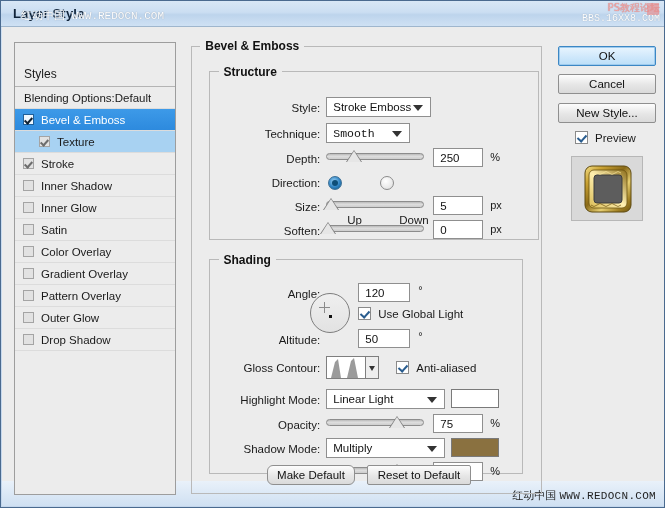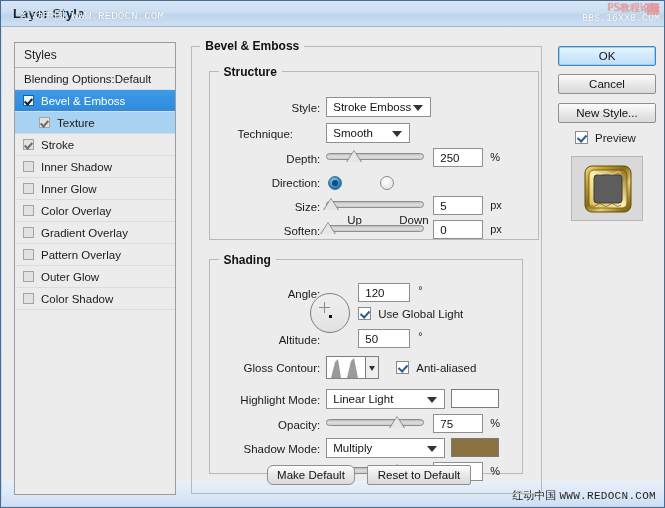--- a/index.html
+++ b/index.html
@@ -67,21 +67,21 @@
   .wm-br .en{font-family:"Liberation Mono", monospace;letter-spacing:.3px;}
 
   
   .styles-panel{
     position:absolute;left:13px;top:41px;width:162px;height:453px;
     background:#ececec;border:1px solid #9d9d9d;box-sizing:border-box;
   }
   .styles-head{
     height:25px;line-height:25px;padding-left:9px;
     border-bottom:1px solid #b4b4b4;font-size:12px;color:#1a1a1a;
-    background:#ececec;box-sizing:border-box;
+    background:#ececec;box-sizing:border-box;margin-top:19px;
   }
   .style-row{
     height:22px;line-height:22px;padding-left:8px;
     border-bottom:1px solid #dcdcdc;font-size:11.5px;color:#1a1a1a;
     white-space:nowrap;box-sizing:border-box;
   }
   .style-row.blending{font-size:11.5px;padding-left:9px;}
   .style-row.sel{
     background:linear-gradient(#3d9ae8,#2d8ade);color:#fff;
   }
@@ -281,57 +281,60 @@
     </div>
 
     <div class="style-row">
       <span class="cbx dim"></span><span>Inner Shadow</span>
     </div>
 
     <div class="style-row">
       <span class="cbx dim"></span><span>Inner Glow</span>
     </div>
 
+    <div class="style-row">
+      <span class="cbx dim"></span><span>Satin</span>
+    </div>
 
     <div class="style-row">
       <span class="cbx dim"></span><span>Color Overlay</span>
     </div>
 
     <div class="style-row">
       <span class="cbx dim"></span><span>Gradient Overlay</span>
     </div>
 
     <div class="style-row">
       <span class="cbx dim"></span><span>Pattern Overlay</span>
     </div>
 
     <div class="style-row">
       <span class="cbx dim"></span><span>Outer Glow</span>
     </div>
 
     <div class="style-row">
-      <span class="cbx dim"></span><span>Color Shadow</span>
+      <span class="cbx dim"></span><span>Drop Shadow</span>
     </div>
   </div>
 
   <fieldset class="fs-outer">
     <legend>Bevel &amp; Emboss</legend>
     <div class="inner">
 
       <fieldset class="fs-struct">
         <legend>Structure</legend>
 
         <div class="lbl" style="left:0;top:18px;width:110px;">Style:</div>
         <div class="ddown" style="left:116px;top:18px;width:105px;">
           <span>Stroke Emboss</span>
           <span class="arw"></span>
         </div>
 
-        <div class="lbl" style="left:0;top:44px;width:110px;text-align:center;">Technique:</div>
-        <div class="ddown" style="left:116px;top:44px;width:84px;">
+        <div class="lbl" style="left:0;top:44px;width:110px;">Technique:</div>
+        <div class="ddown" style="left:116px;top:44px;width:84px;font-family:Liberation Mono, monospace;">
           <span>Smooth</span>
           <span class="arw"></span>
         </div>
 
         <div class="lbl" style="left:0;top:69px;width:110px;">Depth:</div>
         <div class="track" style="left:116px;top:74px;width:98px;"></div>
         <div class="thumb" style="left:137px;top:72px;"></div>
         <div class="num" style="left:223px;top:69px;width:50px;">250</div>
         <div class="unit" style="left:280px;top:69px;">%</div>
 

